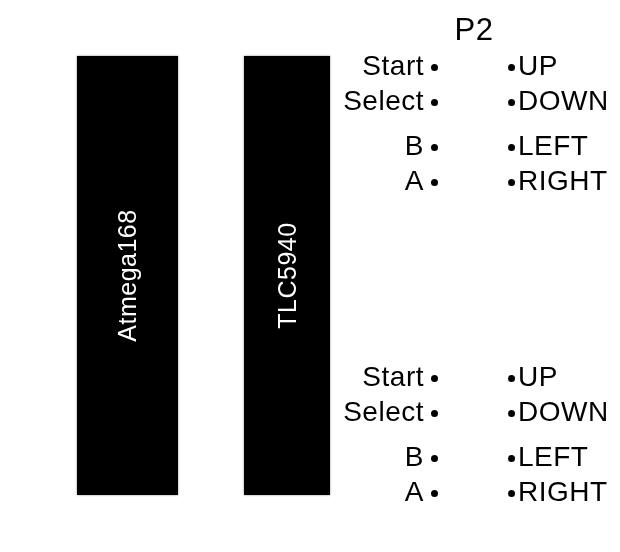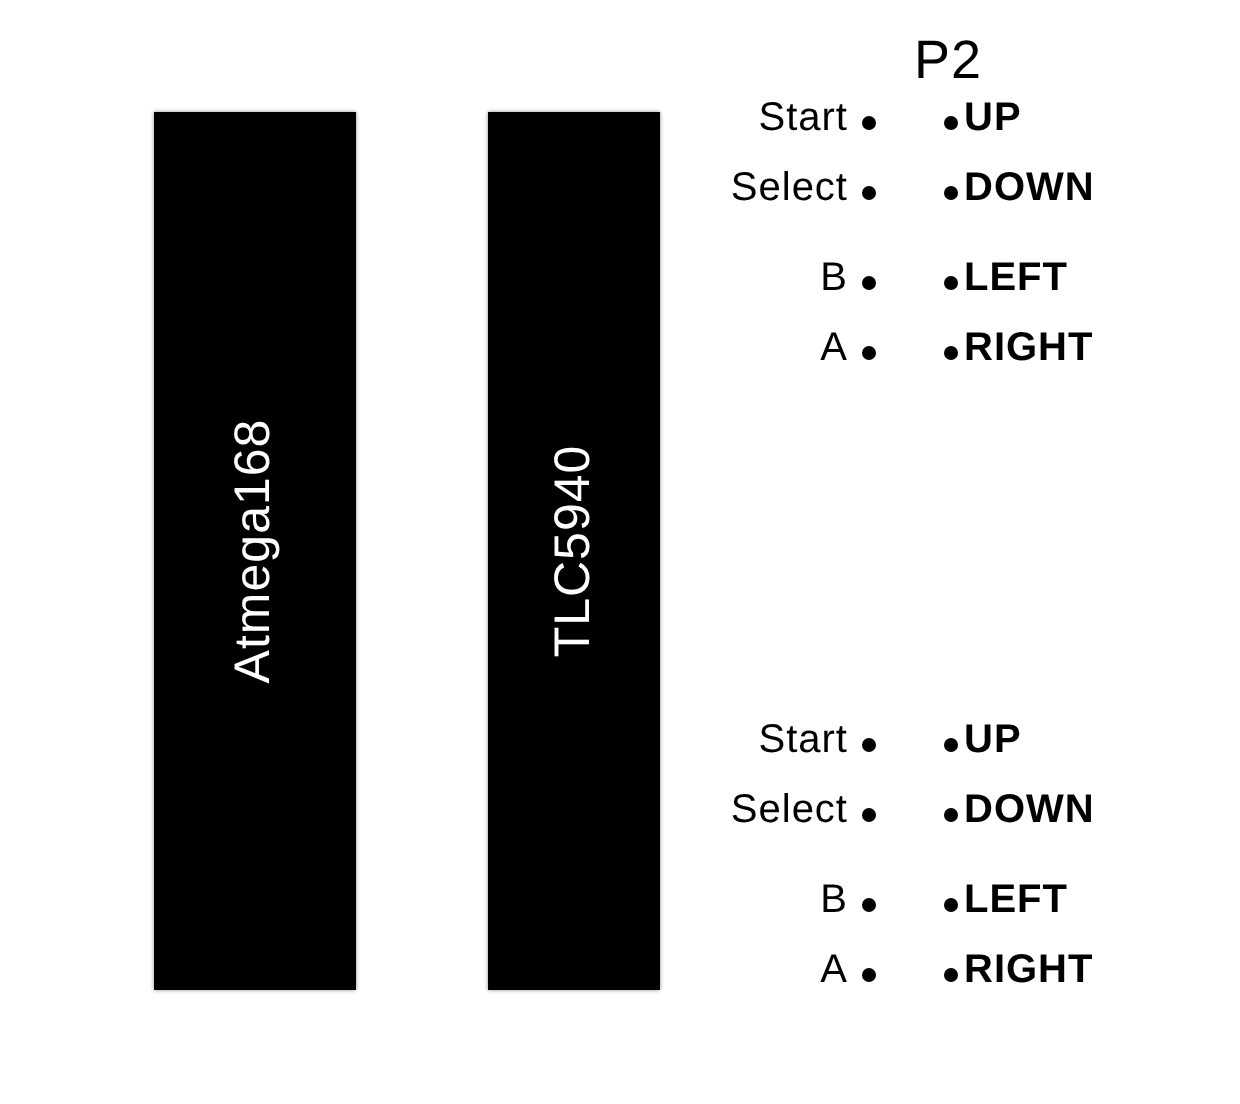--- a/index.html
+++ b/index.html
@@ -35,50 +35,50 @@
   
   .pin-group {
     position: absolute;
     left: 333px;
     width: 272px;
   }
   .pg-p2 { top: 12px; }
   .pg-p1 { top: 359px; }
 
   .pin-title {
-    font-size: 27px;
+    font-size: 31px;
     line-height: 36px;
     text-align: center;
     letter-spacing: 0.5px;
   }
   .pg-p2 .pin-title { padding-left: 10px; }
   .pg-p1 .pin-title { padding-right: 38px; }
 
   .pin-row {
     display: flex;
-    align-items: flex-start;
+    align-items: center;
     height: 35px;
-    font-size: 20px;
+    font-size: 28px;
     letter-spacing: 0.5px;
     white-space: nowrap;
+    gap: 36px;
   }
   .row-gap { height: 10px; }
 
   .pin-left {
     width: 105px;
     flex: none;
     display: flex;
     justify-content: flex-end;
     align-items: center;
   }
   .pin-right {
     display: flex;
     align-items: center;
     margin-left: 34px;
-    font-weight: bold;
   }
   .dot {
     width: 7px;
     height: 7px;
     border-radius: 50%;
     background: #000000;
     flex: none;
     margin-top: 4px;
   }
   .pin-left .dot  { margin-left: 7px; }

